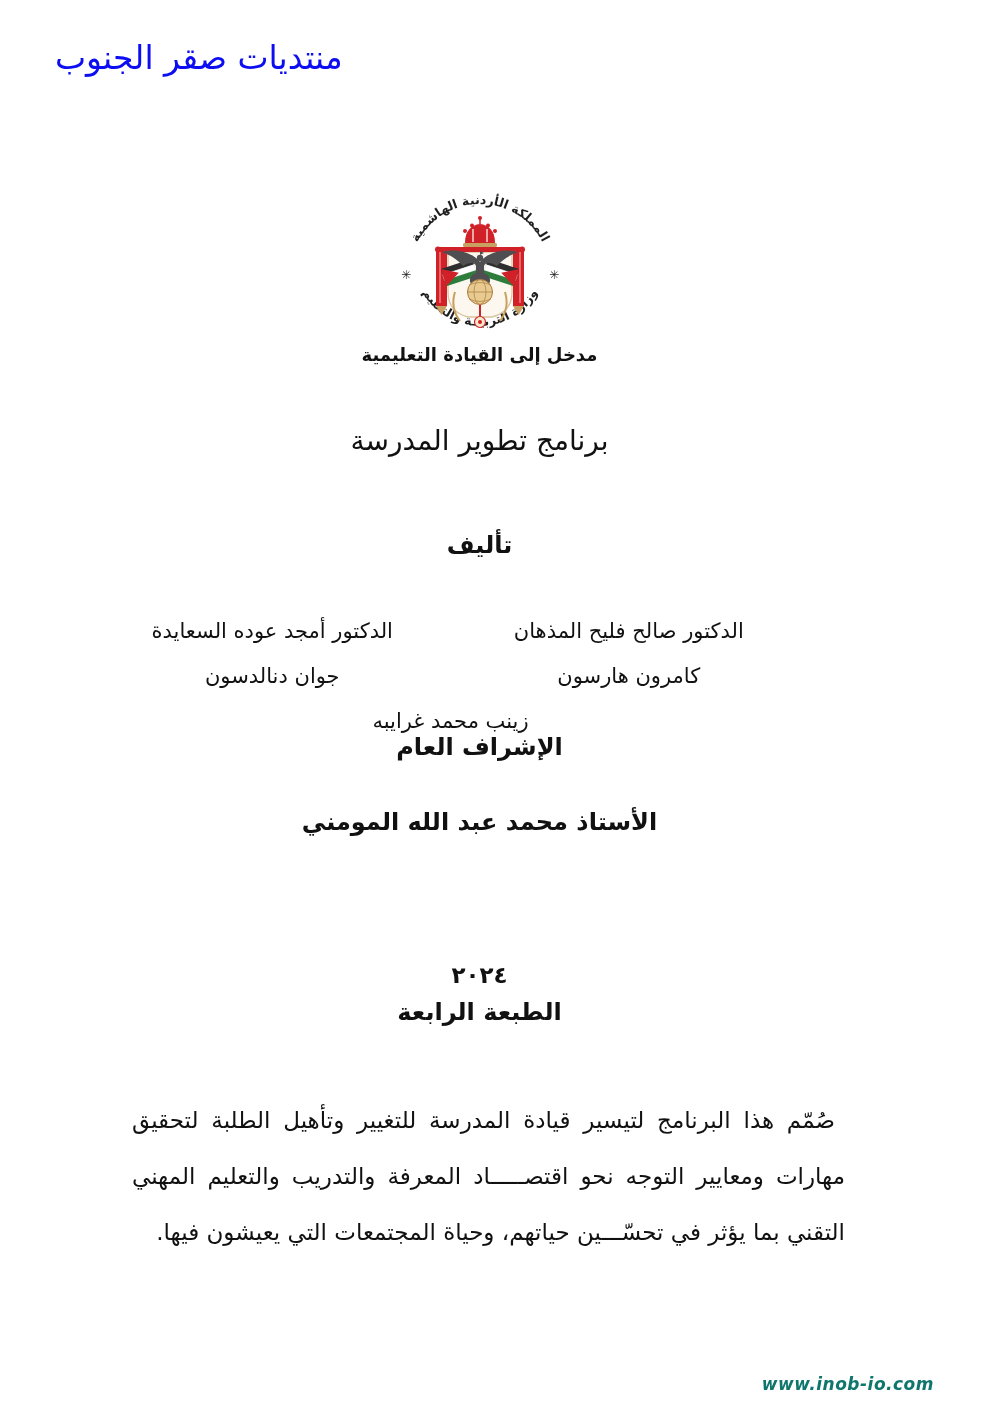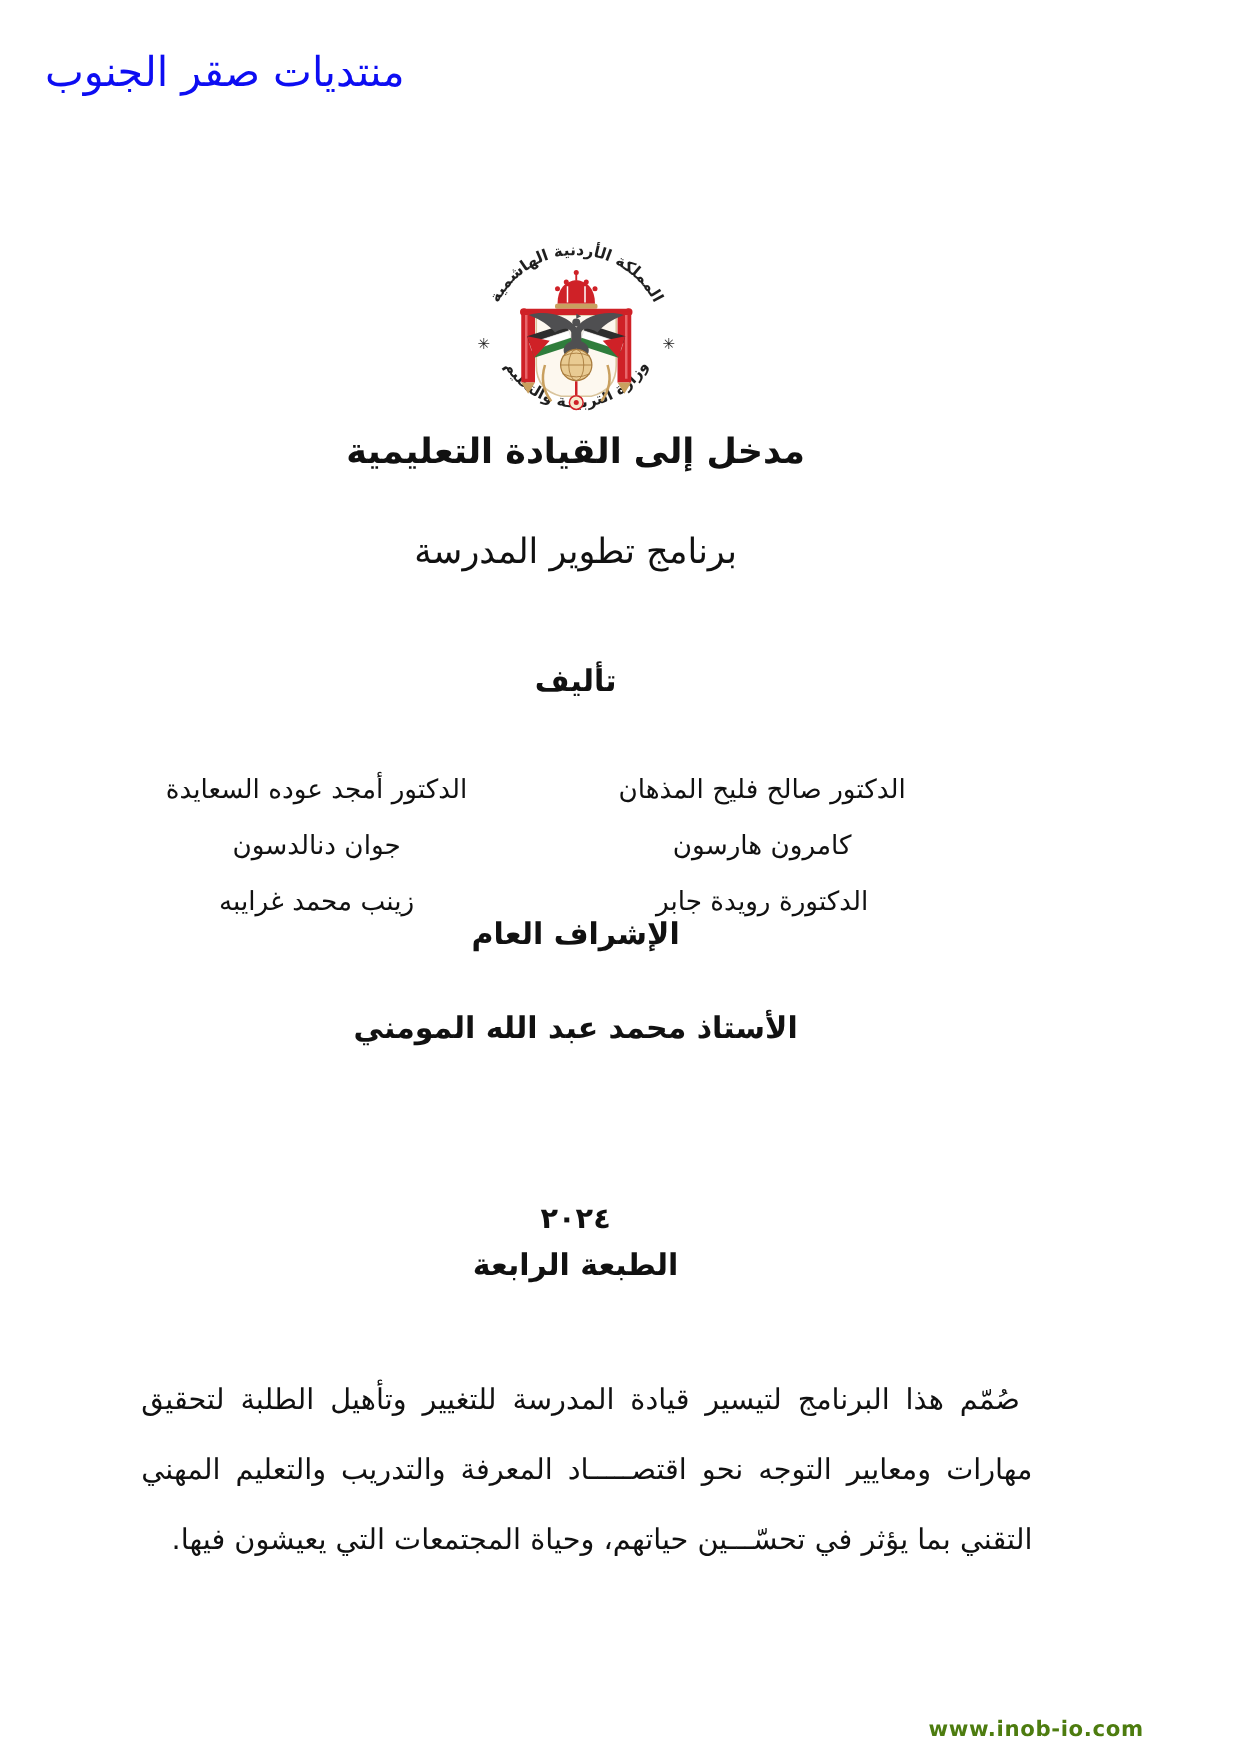--- a/index.html
+++ b/index.html
@@ -4,20 +4,21 @@
 <style>
   html, body { margin: 0; padding: 0; background: #ffffff; }
   .page {
     position: relative;
     width: 921px;
     height: 1404px;
     background: #ffffff;
     overflow: hidden;
     font-family: "DejaVu Sans", sans-serif;
     color: #111111;
+    margin-left: 19px;
   }
 
   .site-header {
     position: absolute;
     top: 38px;
     left: 36px;
     direction: rtl;
     font-size: 33px;
     color: #0d0df2;
     white-space: nowrap;
@@ -40,21 +41,21 @@
   }
   .emblem-star { font-size: 12px; fill: #1f1f1f; }
 
   .centered {
     position: absolute;
     left: 0; right: 0;
     text-align: center;
     direction: rtl;
     white-space: nowrap;
   }
-  .title-main       { top: 344px; font-size: 28px; font-weight: bold; }
+  .title-main       { top: 344px; font-size: 18px; font-weight: bold; }
   .title-program    { top: 424px; font-size: 28px; font-weight: normal; }
   .authors-heading  { top: 531px; font-size: 24px; font-weight: bold; }
   .author-lead      { top: 570px; font-size: 21px; }
   .supervision-heading { top: 733px; font-size: 24px; font-weight: bold; }
   .supervisor-name  { top: 808px; font-size: 24px; font-weight: bold; }
   .year             { top: 962px; font-size: 23px; font-weight: bold; letter-spacing: 3px; }
   .edition-label    { top: 998px; font-size: 24px; font-weight: bold; }
 
   .authors-rows {
     position: absolute;
@@ -89,21 +90,22 @@
     line-height: 56px;
     margin: 0;
   }
 
   .footer-watermark {
     position: absolute;
     top: 1374px;
     right: 6px;
     font-size: 17px;
     font-weight: bold;
-    color: #4d7c0f;
+    font-style: italic;
+    color: #0f766e;
     letter-spacing: 0.5px;
   }
 </style>
 </head>
 <body>
 
 <div class="page">
 
   <div class="site-header">منتديات صقر الجنوب</div>
 
@@ -196,21 +198,20 @@
   <div class="authors-rows">
     <div class="authors-row">
       <div class="cell">الدكتور صالح فليح المذهان</div>
       <div class="cell">الدكتور أمجد عوده السعايدة</div>
     </div>
     <div class="authors-row">
       <div class="cell">كامرون هارسون</div>
       <div class="cell">جوان دنالدسون</div>
     </div>
     <div class="authors-row">
-      <div class="cell">الدكتورة رويدة جابر</div>
       <div class="cell">زينب محمد غرايبه</div>
     </div>
   </div>
 
   <div class="centered supervision-heading">الإشراف العام</div>
   <div class="centered supervisor-name">الأستاذ محمد عبد الله المومني</div>
 
   <div class="centered year">٢٠٢٤</div>
   <div class="centered edition-label">الطبعة الرابعة</div>
 

